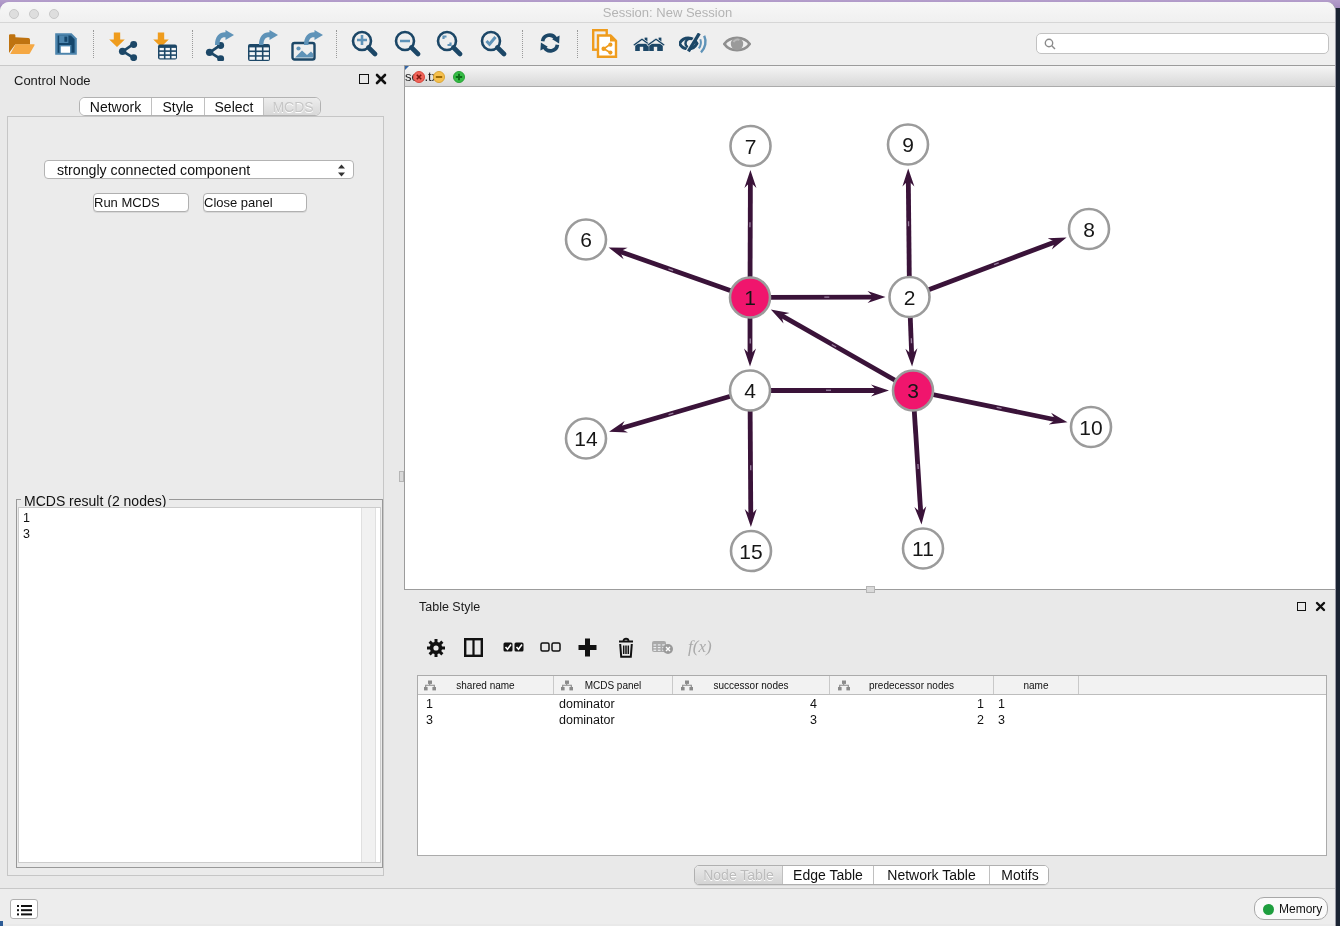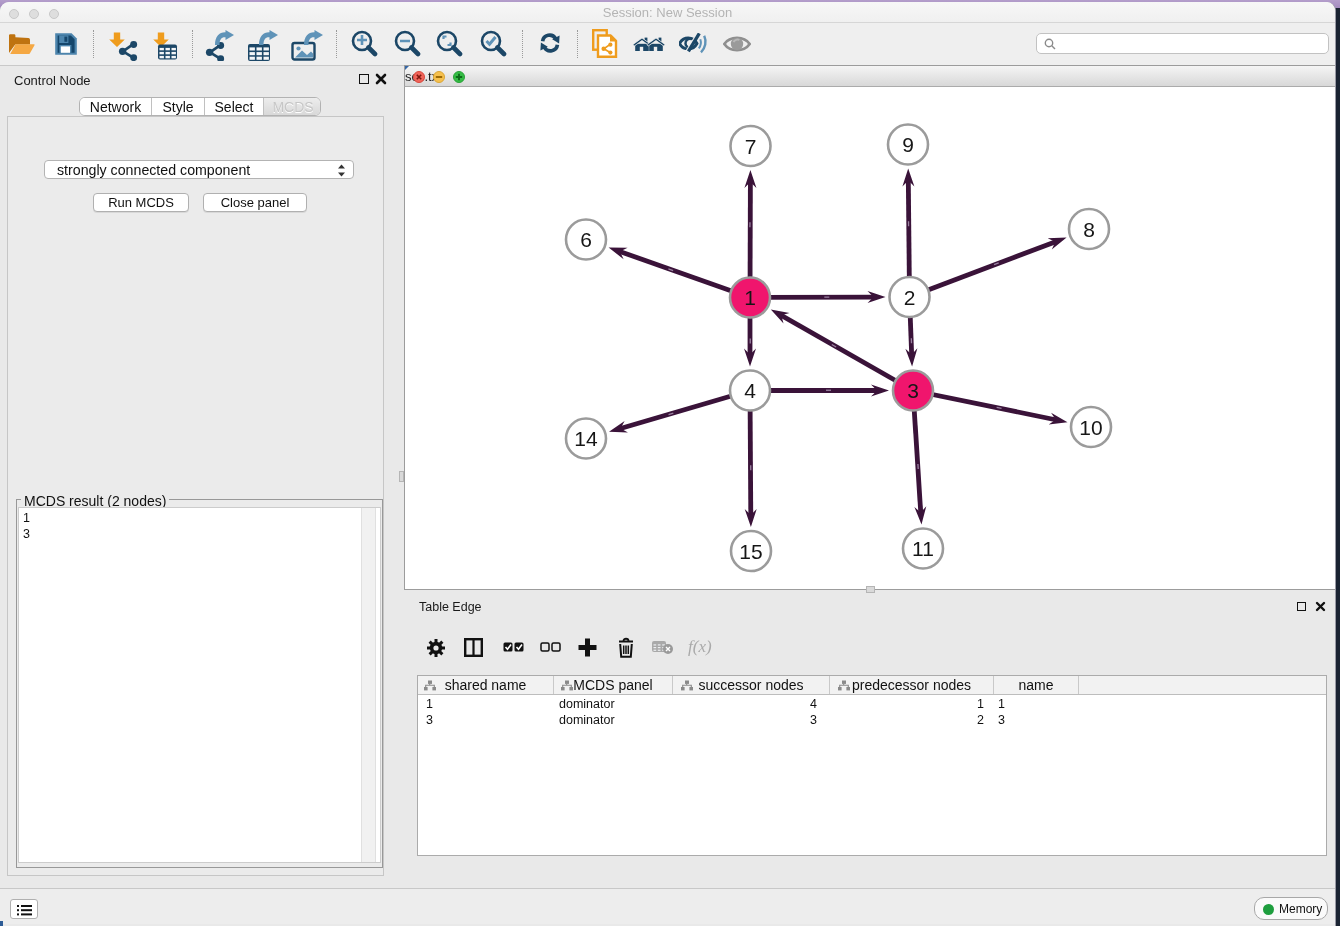--- a/index.html
+++ b/index.html
@@ -3,23 +3,23 @@
 * { margin:0; padding:0; box-sizing:border-box; }
 body { width:1340px; height:926px; position:relative; overflow:hidden;
   background:#1a2332; font-family:"Liberation Sans",sans-serif; }
 .abs { position:absolute; }
 .tsep { position:absolute; top:30px; height:28px; width:0;
   border-left:1px dotted #9a9a9a; }
 .lights span { position:absolute; width:10px; height:10px; border-radius:50%; }
 .tab { position:absolute; top:0; height:100%; background:#fff; border-right:1px solid #c0c0c0;
   font-size:14px; color:#111; text-align:center; line-height:18px; }
 .btn { position:absolute; background:#fff; border:1px solid #b0b0b0; border-radius:4px;
-  font-size:13px; color:#111; text-align:center; box-shadow:0 1px 0 rgba(0,0,0,.08); }
+  font-size:13px; color:#111; text-align:left; box-shadow:0 1px 0 rgba(0,0,0,.08); }
 .hcell { position:absolute; top:0; height:100%; border-right:1px solid #c9c9c9;
-  font-size:14px; color:#111; text-align:center; line-height:19px; }
+  font-size:10px; color:#111; text-align:center; line-height:19px; }
 .cell { position:absolute; font-size:12.5px; color:#111; }
 </style></head><body>
 
 <div class="abs" style="left:0;top:0;width:1340px;height:8px;background:linear-gradient(#b49ecb,#a48bbf)"></div>
 
 <div class="abs" style="left:0;top:2px;width:1336px;height:924px;background:#e9e9e9;
  border-radius:9px 9px 0 0;overflow:hidden;border-right:1px solid #9a9aa5">
 
   <div class="abs" style="left:0;top:0;width:100%;height:21px;background:linear-gradient(#f7f7f7,#f0f0f0);border-bottom:1px solid #d6d6d6">
     <div class="lights">
@@ -296,21 +296,21 @@
 <text x="1091.0" y="434.5" font-size="21" fill="#161616" text-anchor="middle" font-family="Liberation Sans, sans-serif">10</text>
 <circle cx="751.0" cy="551.0" r="20.0" fill="#ffffff" stroke="#9b9b9b" stroke-width="2.6"></circle>
 <text x="751.0" y="558.5" font-size="21" fill="#161616" text-anchor="middle" font-family="Liberation Sans, sans-serif">15</text>
 <circle cx="923.0" cy="548.5" r="20.0" fill="#ffffff" stroke="#9b9b9b" stroke-width="2.6"></circle>
 <text x="923.0" y="556.0" font-size="21" fill="#161616" text-anchor="middle" font-family="Liberation Sans, sans-serif">11</text>
 </svg>
 
   <div class="abs" style="left:399px;top:471px;width:5px;height:11px;background:#d9d9d9;border:1px solid #b5b5b5"></div>
   <div class="abs" style="left:866px;top:586px;width:9px;height:7px;background:#d9d9d9;border:1px solid #b5b5b5"></div>
 
-  <div class="abs" style="left:419px;top:600px;font-size:12.5px;color:#1a1a1a">Table Edge</div>
+  <div class="abs" style="left:419px;top:600px;font-size:12.5px;color:#1a1a1a">Table Style</div>
   <div class="abs" style="left:1297px;top:602px;width:9px;height:9px;border:1.5px solid #111"></div>
   <svg class="abs" style="left:1315px;top:601px" width="11" height="11" viewBox="0 0 11 11">
     <path d="M2 2 L9 9 M9 2 L2 9" stroke="#111" stroke-width="2.4" stroke-linecap="round"></path>
       </svg>
 
   <svg style="position:absolute;left:427px;top:639px" width="18" height="18" viewBox="0 0 18 18">
         <g transform="translate(9,9)" fill="#111">
           <rect x="-1.5" y="-9" width="3" height="4.2" transform="rotate(0)"></rect>
           <rect x="-1.5" y="-9" width="3" height="4.2" transform="rotate(45)"></rect>
           <rect x="-1.5" y="-9" width="3" height="4.2" transform="rotate(90)"></rect>
@@ -410,20 +410,26 @@
   <div class="cell" style="left:559px;top:696.5px">dominator</div>
   <div class="cell" style="left:673px;top:696.5px;width:144px;text-align:right">4</div>
   <div class="cell" style="left:830px;top:696.5px;width:154px;text-align:right">1</div>
   <div class="cell" style="left:998px;top:696.5px">1</div>
   <div class="cell" style="left:426px;top:712.5px">3</div>
   <div class="cell" style="left:559px;top:712.5px">dominator</div>
   <div class="cell" style="left:673px;top:712.5px;width:144px;text-align:right">3</div>
   <div class="cell" style="left:830px;top:712.5px;width:154px;text-align:right">2</div>
   <div class="cell" style="left:998px;top:712.5px">3</div>
 
+  <div class="abs" style="left:694px;top:865px;width:355px;height:20px;border:1px solid #b0b0b0;border-radius:5px;background:#fff;overflow:hidden;box-shadow:0 1px 0 rgba(0,0,0,.07)">
+    <div class="tab" style="left:0;width:88px;background:linear-gradient(#e9e9e9,#d4d4d4);color:#bcbcbc;text-shadow:0 1px 0 #fff;line-height:19px">Node Table</div>
+    <div class="tab" style="left:88px;width:91px;line-height:19px">Edge Table</div>
+    <div class="tab" style="left:179px;width:116px;line-height:19px">Network Table</div>
+    <div class="tab" style="left:295px;width:60px;border-right:none;line-height:19px">Motifs</div>
+  </div>
 
   <div class="abs" style="left:0;top:888px;width:100%;height:36px;background:#ededed;border-top:1px solid #c8c8c8"></div>
   <div class="abs" style="left:10px;top:899px;width:28px;height:20px;background:#fff;border:1px solid #b0b0b0;border-radius:3px">
     <svg style="position:absolute;left:6px;top:5px" width="15" height="11" viewBox="0 0 15 11">
       <g fill="#111">
             <rect x="0" y="0" width="2" height="2"></rect>
             <rect x="0" y="4.2" width="2" height="2"></rect>
             <rect x="0" y="8.4" width="2" height="2"></rect>
       <rect x="4" y="0" width="11" height="2"></rect>
             <rect x="4" y="4.2" width="11" height="2"></rect>

